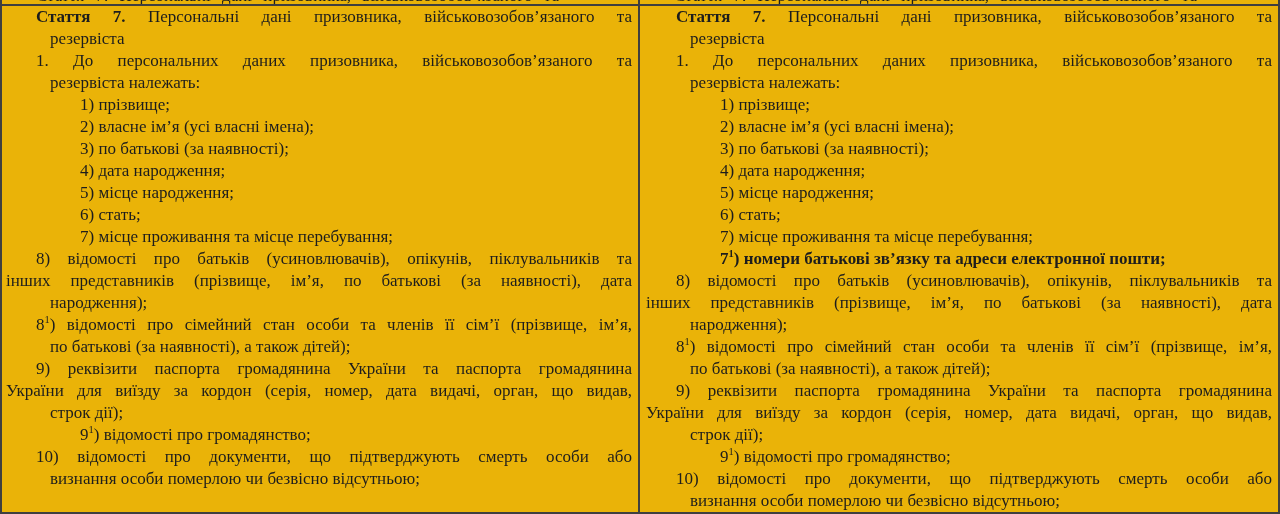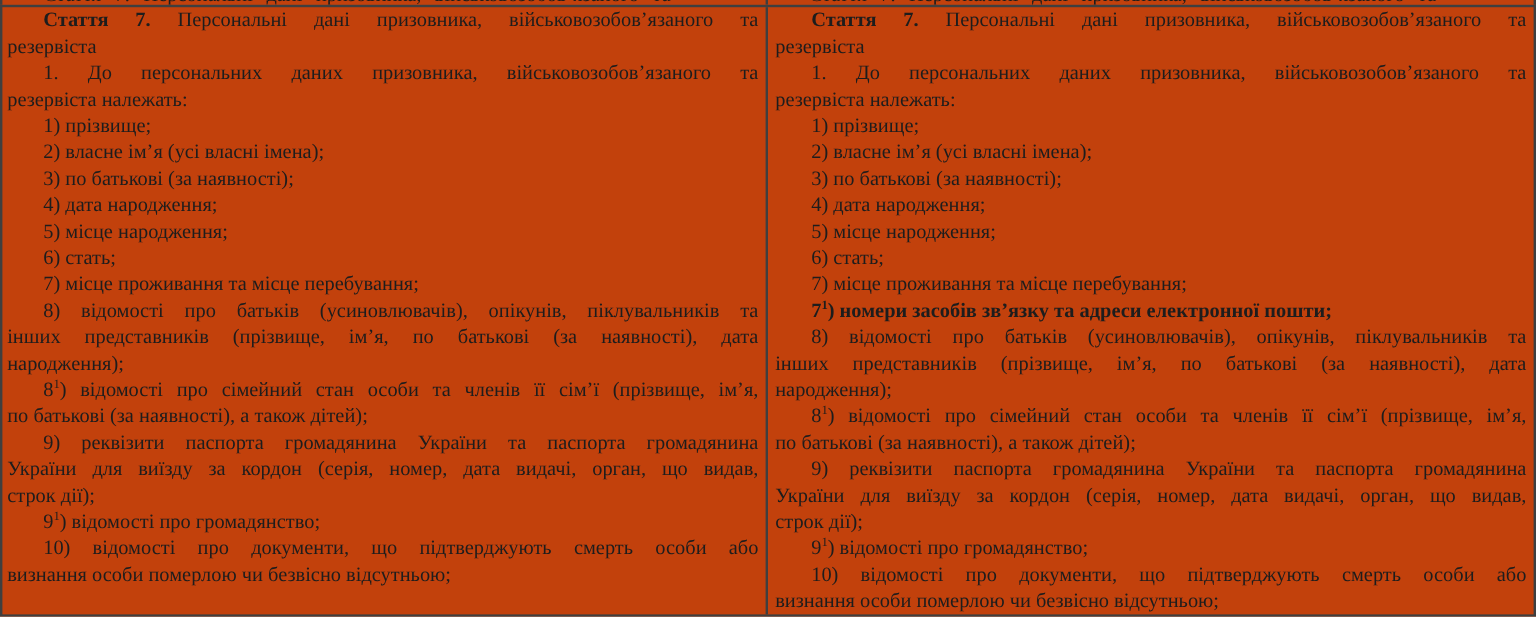--- a/index.html
+++ b/index.html
@@ -8,21 +8,21 @@
     background: #ffffff;
     width: 1280px;
     height: 514px;
     overflow: hidden;
     font-family: "Liberation Serif", "DejaVu Serif", serif;
   }
   .page {
     width: 1280px;
     height: 514px;
     position: relative;
-    background: #c2410c;
+    background: #eab308;
   }
   
   .clip-row {
     height: 4px;
     overflow: hidden;
     display: flex;
     border-left: 2px solid #3f3f3f;
     border-right: 2px solid #3f3f3f;
     box-sizing: border-box;
   }
@@ -61,20 +61,21 @@
   }
   .cell.left  { border-right: 2px solid #3f3f3f; padding: 0 6px 0 4px; }
   .cell.right { padding: 0 6px 0 6px; }
   .line {
     text-align: justify;
     text-align-last: justify;
   }
   .line.last {
     text-align: left;
     text-align-last: left;
+    margin-left: 44px;
   }
   .line.indent { text-indent: 30px; }
   .b { font-weight: bold; }
   .i { font-style: italic; }
   .sup {
     font-size: 62%;
     vertical-align: super;
     line-height: 0;
   }
 </style>
@@ -122,21 +123,21 @@
         <div class="line last"><span>резервіста</span></div>
         <div class="line indent"><span>1. До персональних даних призовника, військовозобов’язаного та</span></div>
         <div class="line last"><span>резервіста належать:</span></div>
         <div class="line indent last"><span>1) прізвище;</span></div>
         <div class="line indent last"><span>2) власне ім’я (усі власні імена);</span></div>
         <div class="line indent last"><span>3) по батькові (за наявності);</span></div>
         <div class="line indent last"><span>4) дата народження;</span></div>
         <div class="line indent last"><span>5) місце народження;</span></div>
         <div class="line indent last"><span>6) стать;</span></div>
         <div class="line indent last"><span>7) місце проживання та місце перебування;</span></div>
-        <div class="line indent last"><span class="b">7</span><span class="b sup">1</span><span class="b">) номери засобів зв’язку та адреси електронної пошти;</span></div>
+        <div class="line indent last"><span class="b">7</span><span class="b sup">1</span><span class="b">) номери батькові зв’язку та адреси електронної пошти;</span></div>
         <div class="line indent"><span>8) відомості про батьків (усиновлювачів), опікунів, піклувальників та</span></div>
         <div class="line"><span>інших представників (прізвище, ім’я, по батькові (за наявності), дата</span></div>
         <div class="line last"><span>народження);</span></div>
         <div class="line indent"><span>8</span><span class="sup">1</span><span>) відомості про сімейний стан особи та членів її сім’ї (прізвище, ім’я,</span></div>
         <div class="line last"><span>по батькові (за наявності), а також дітей);</span></div>
         <div class="line indent"><span>9) реквізити паспорта громадянина України та паспорта громадянина</span></div>
         <div class="line"><span>України для виїзду за кордон (серія, номер, дата видачі, орган, що видав,</span></div>
         <div class="line last"><span>строк дії);</span></div>
         <div class="line indent last"><span>9</span><span class="sup">1</span><span>) відомості про громадянство;</span></div>
         <div class="line indent"><span>10) відомості про документи, що підтверджують смерть особи або</span></div>

